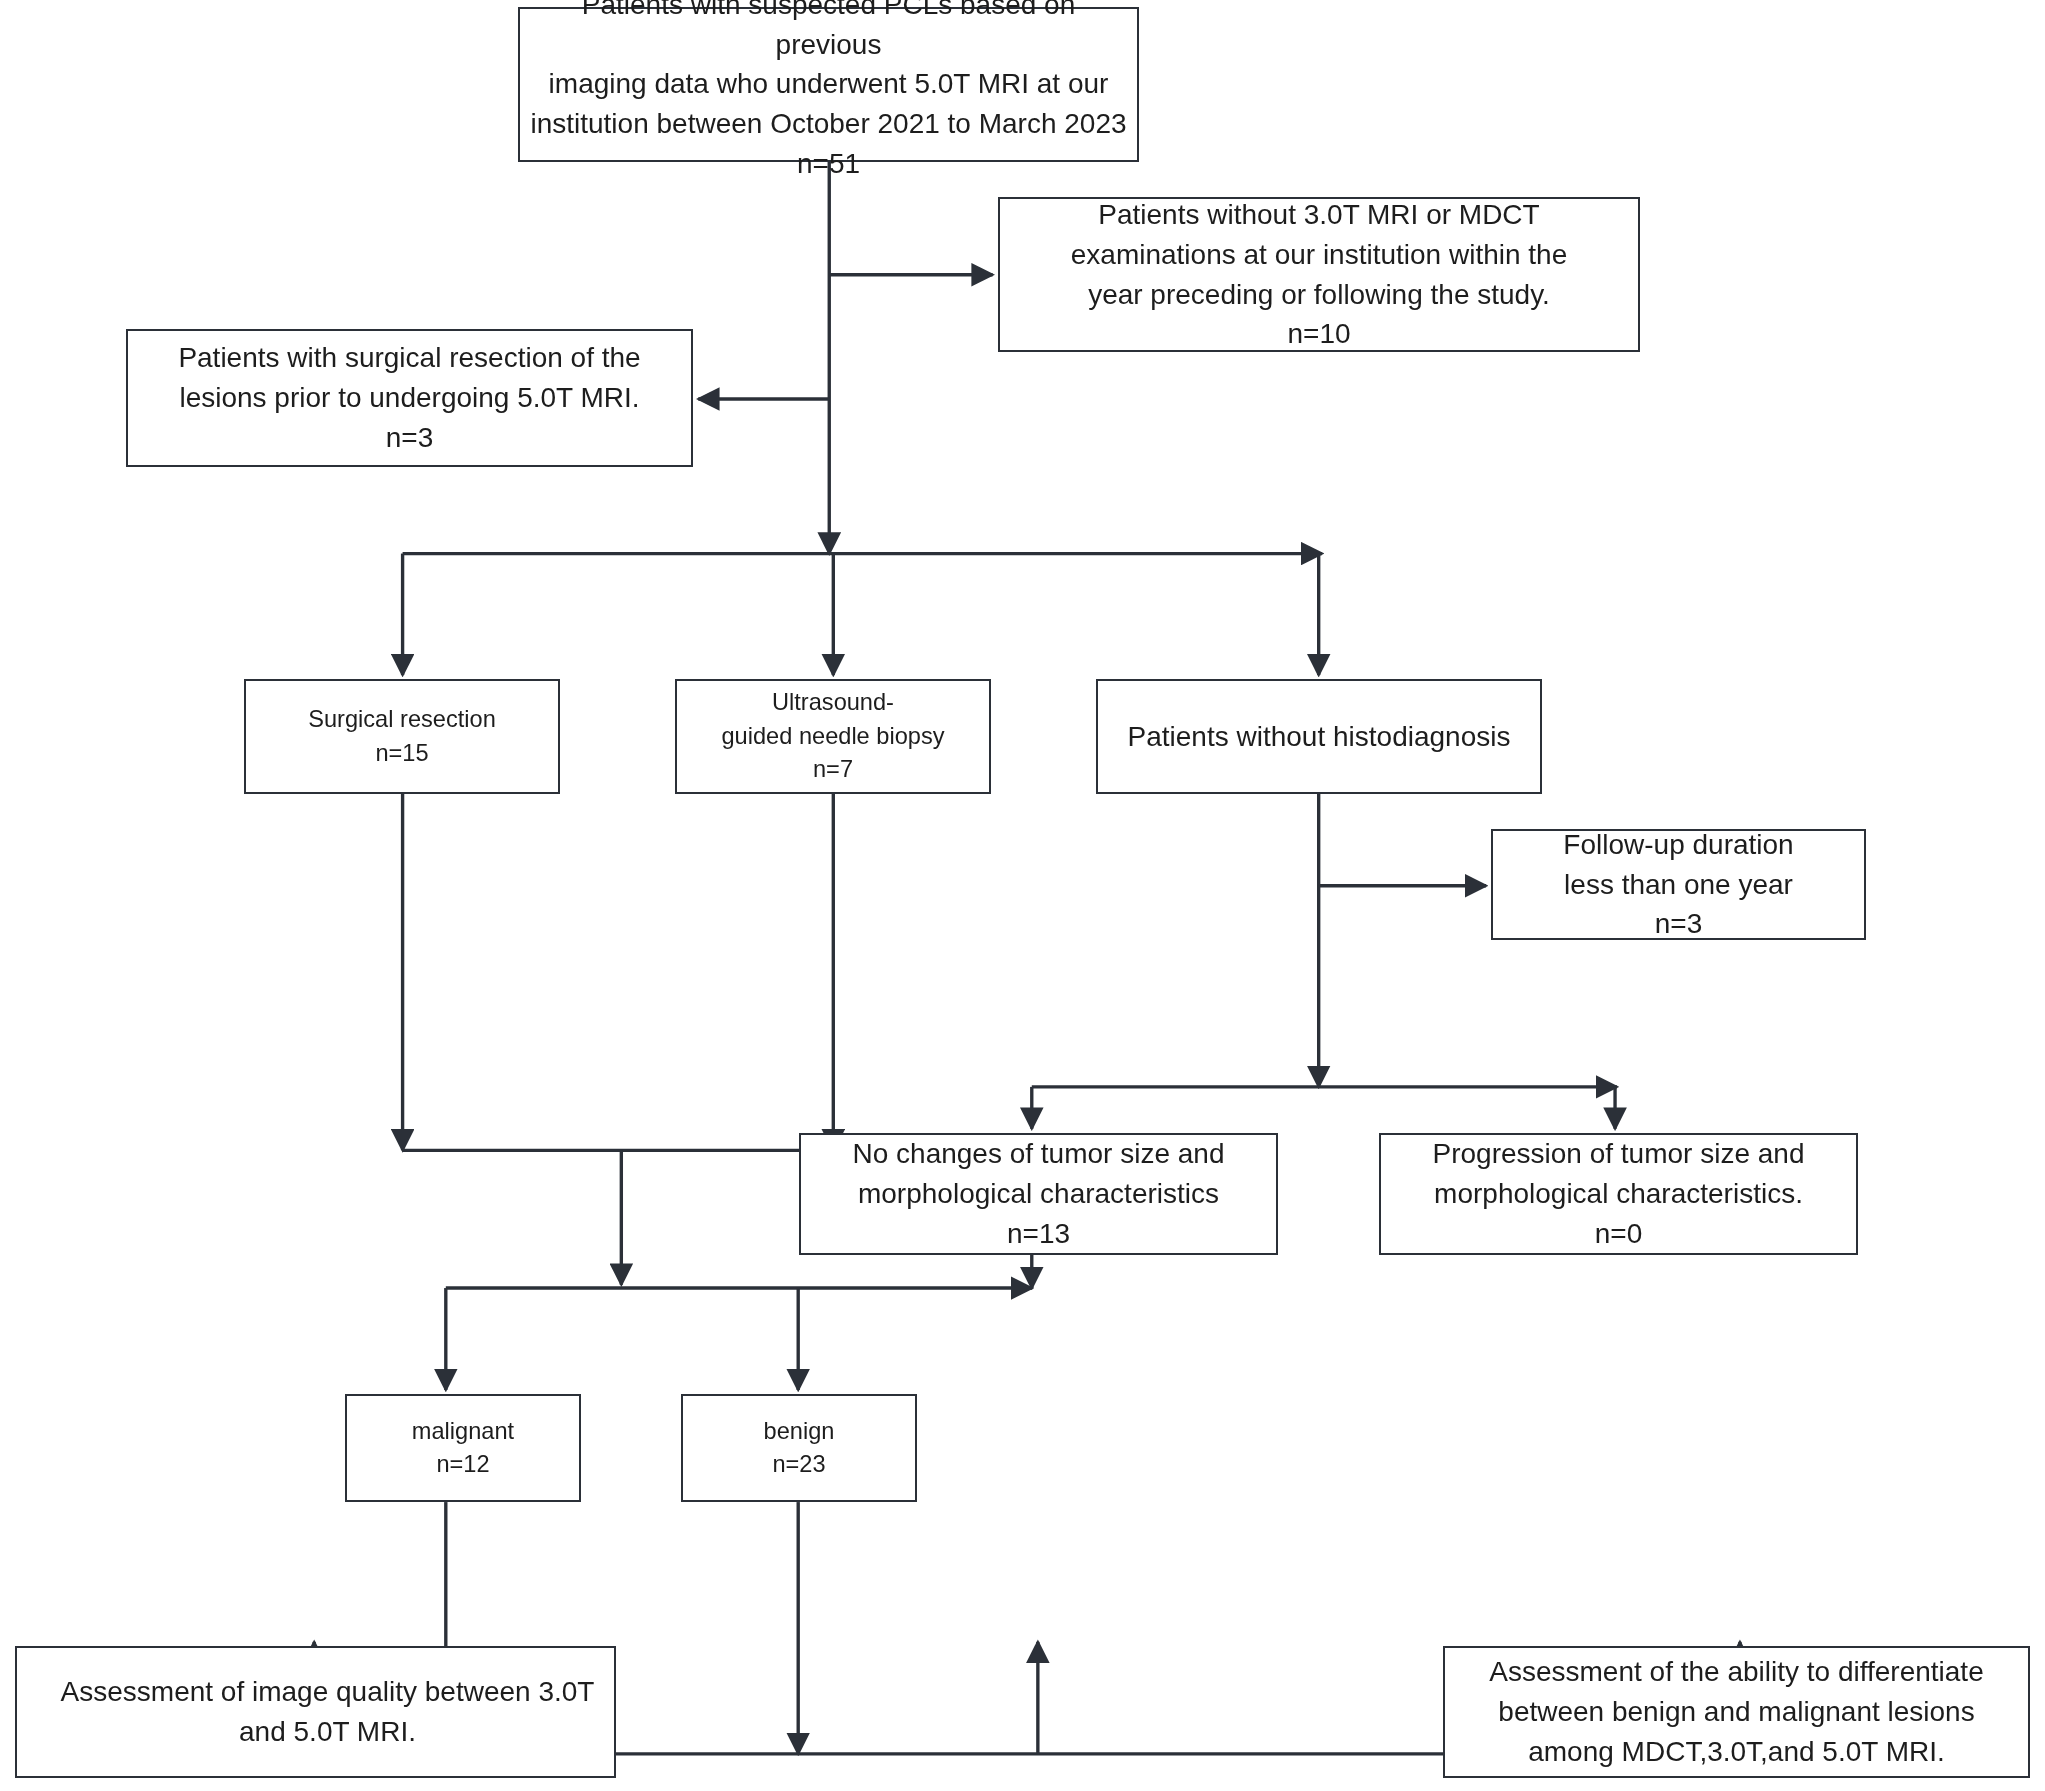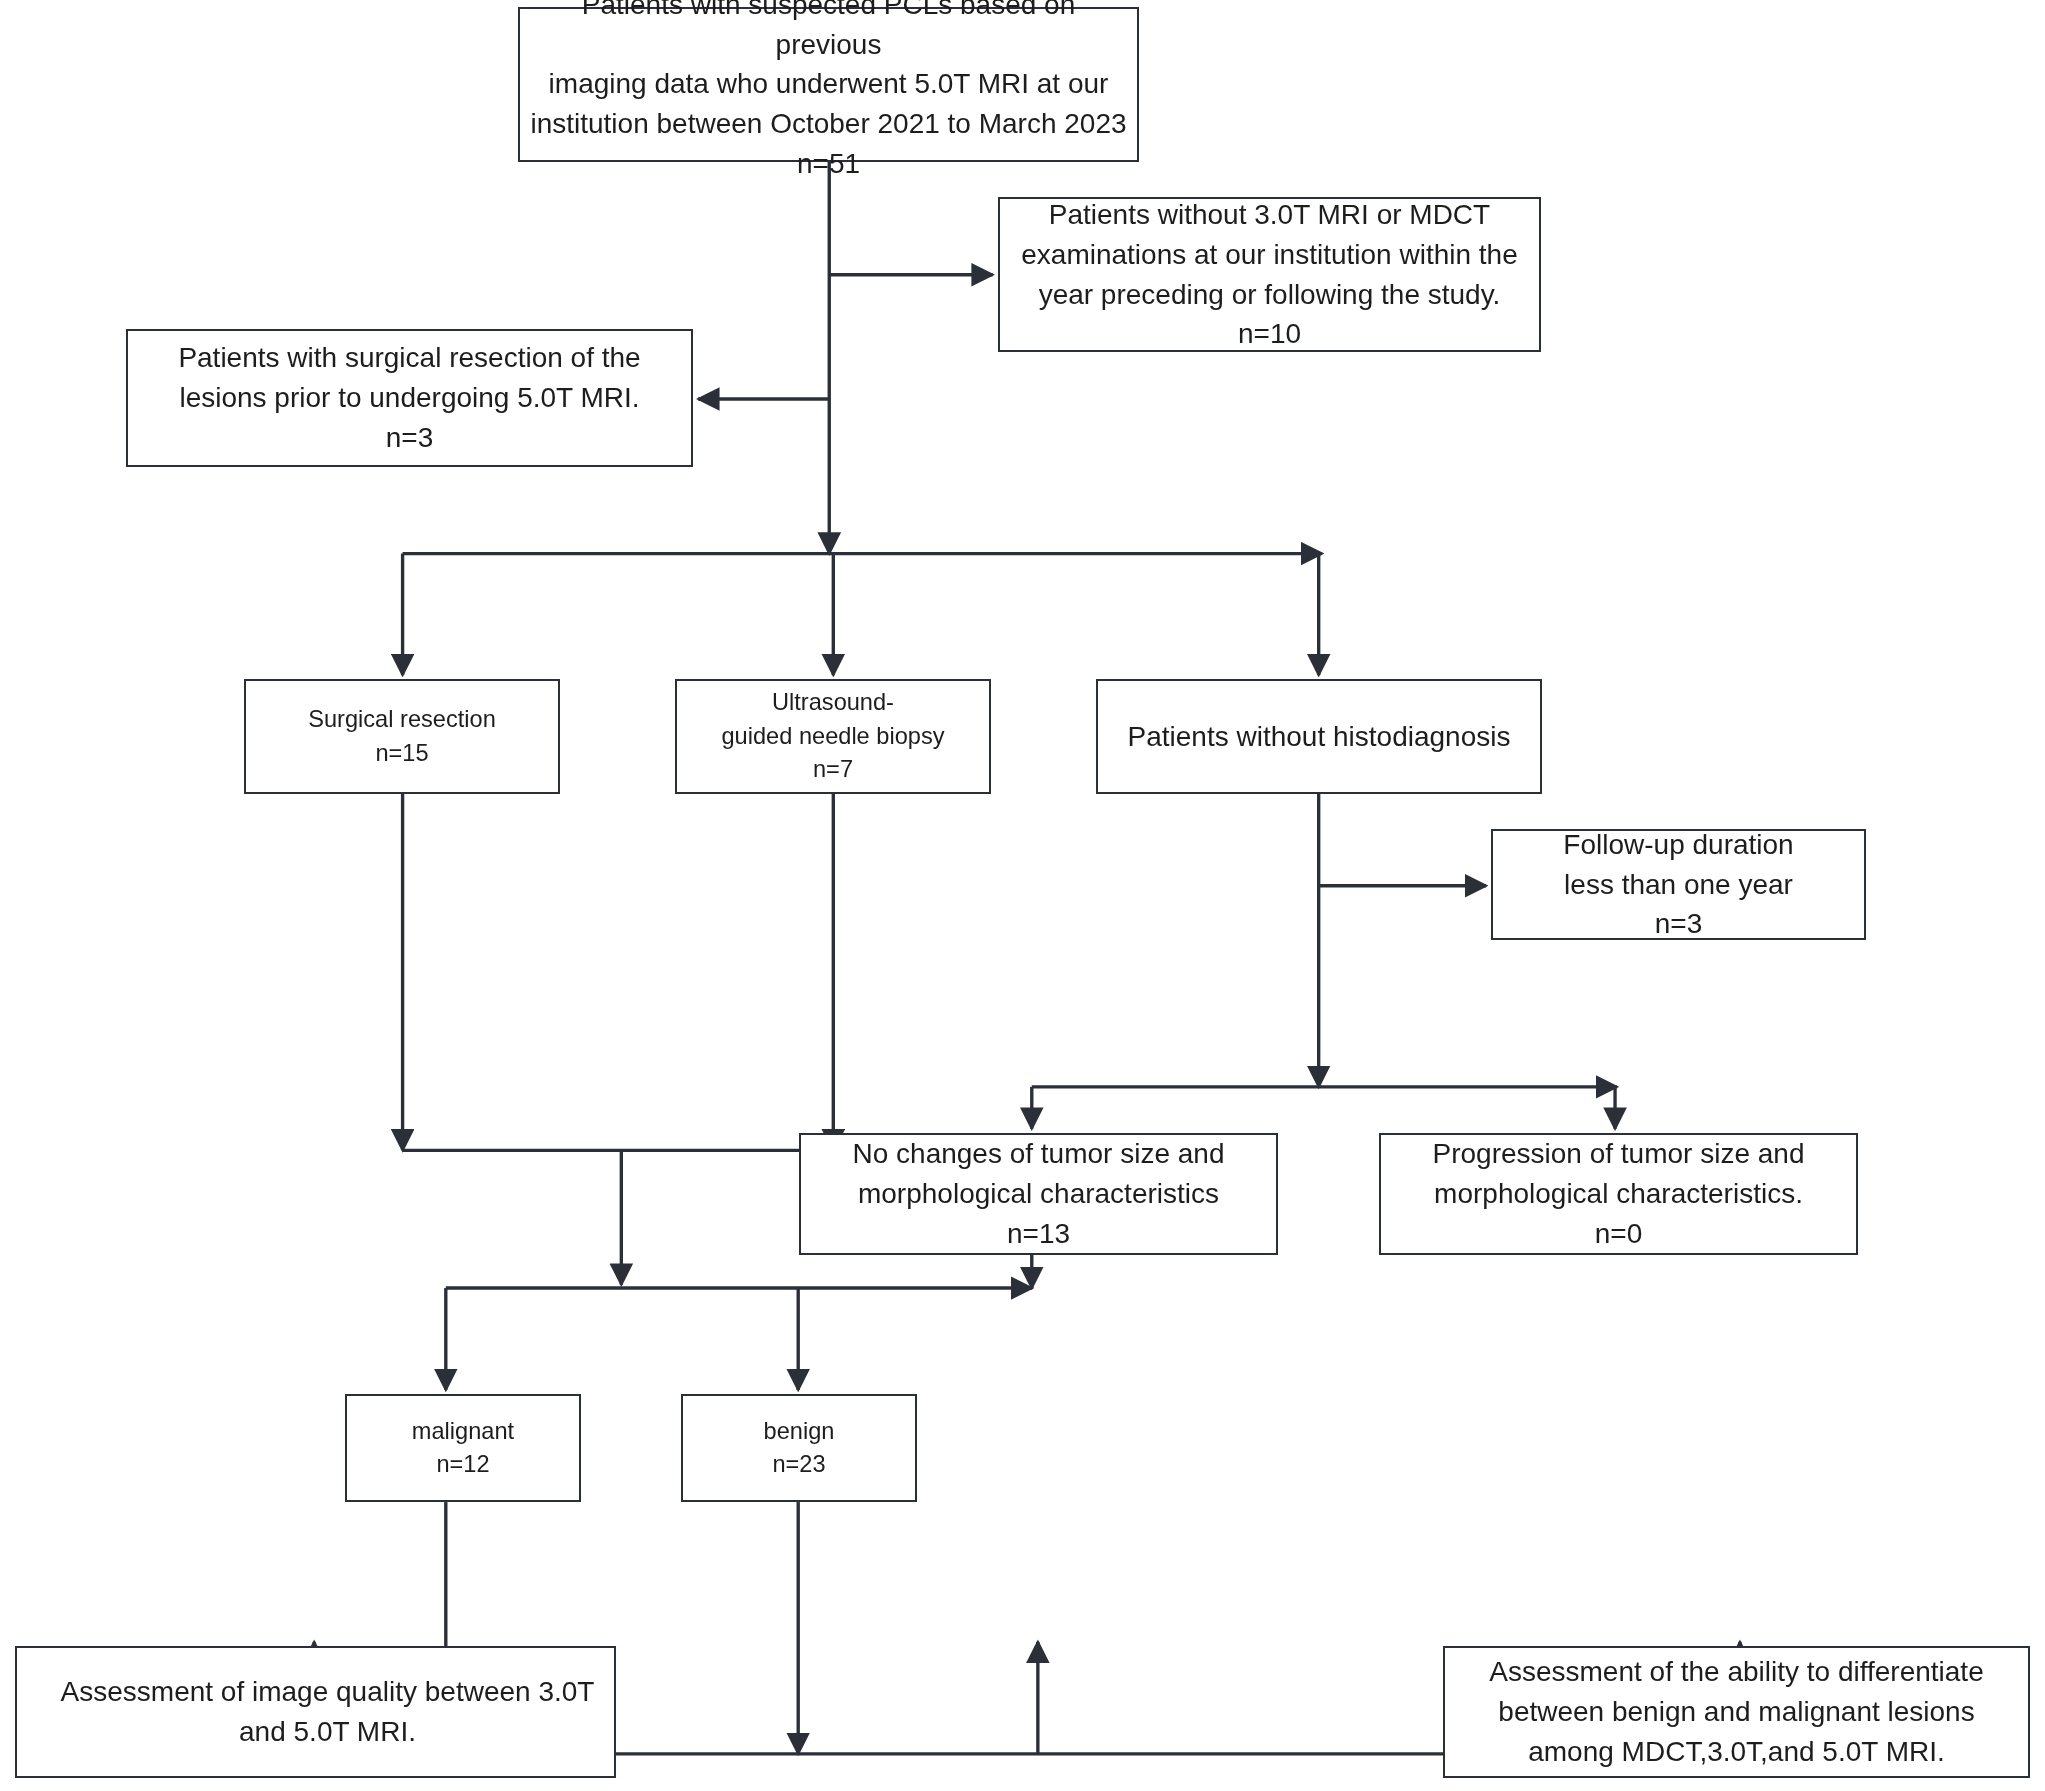--- a/index.html
+++ b/index.html
@@ -98,21 +98,21 @@
     </g>
   </svg>
 
   <div class="node" style="left:518px; top:6.8px; width:621px; height:155px;">
     <span class="label">Patients with suspected PCLs based on previous
 imaging data who underwent 5.0T MRI at our
 institution between October 2021 to March 2023
 n=51</span>
   </div>
 
-  <div class="node" style="left:998px; top:197px; width:543px; height:155px;">
+  <div class="node" style="left:998px; top:197px; width:642px; height:155px;">
     <span class="label">Patients without 3.0T MRI or MDCT
 examinations at our institution within the
 year preceding or following the study.
 n=10</span>
   </div>
 
   <div class="node" style="left:126px; top:329px; width:567px; height:138px;">
     <span class="label">Patients with surgical resection of the
 lesions prior to undergoing 5.0T MRI.
 n=3</span>

